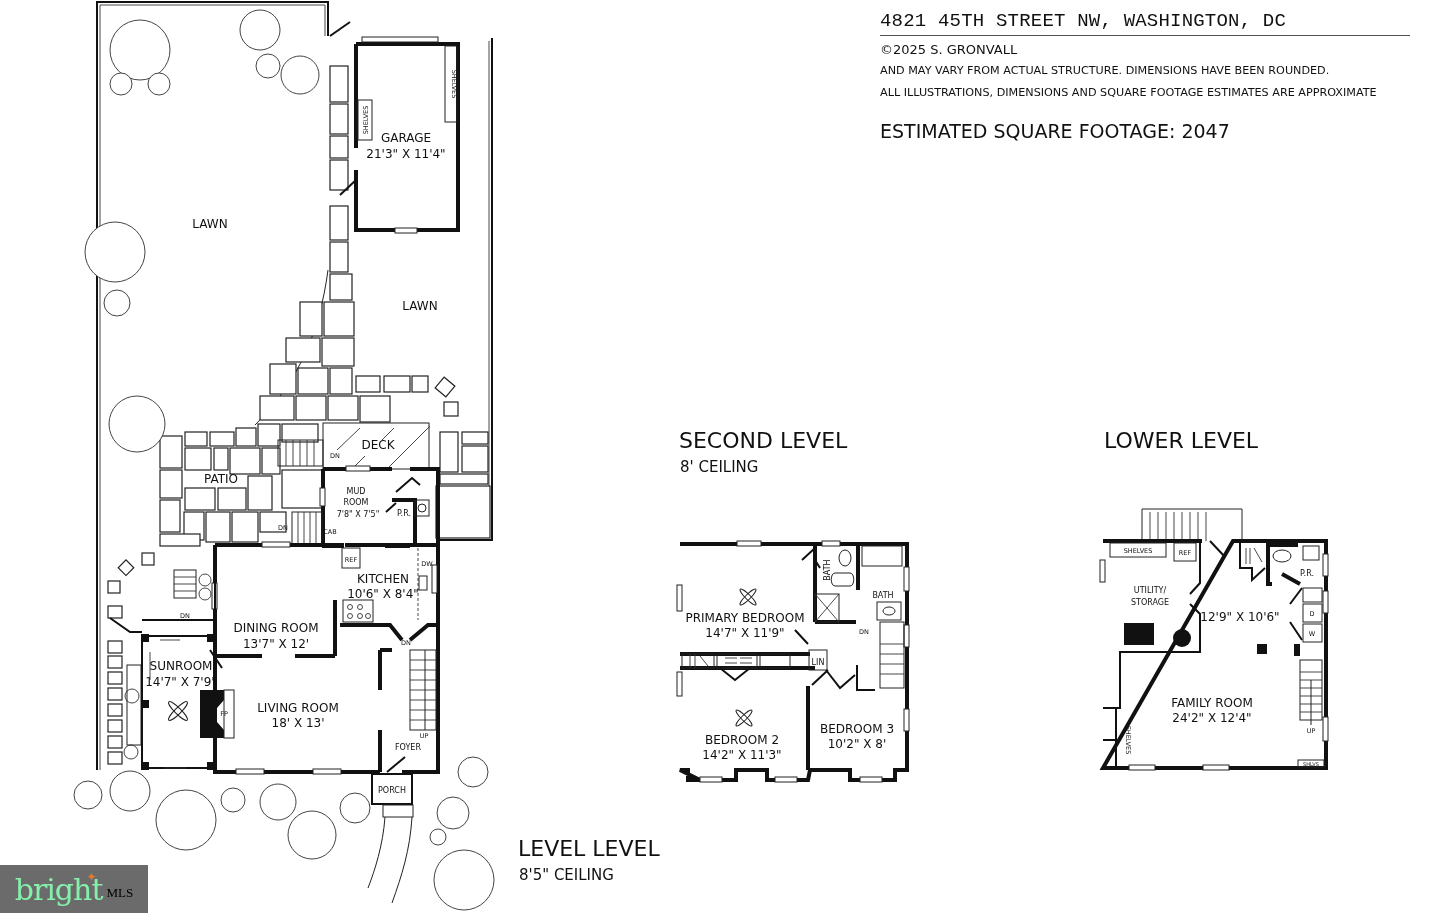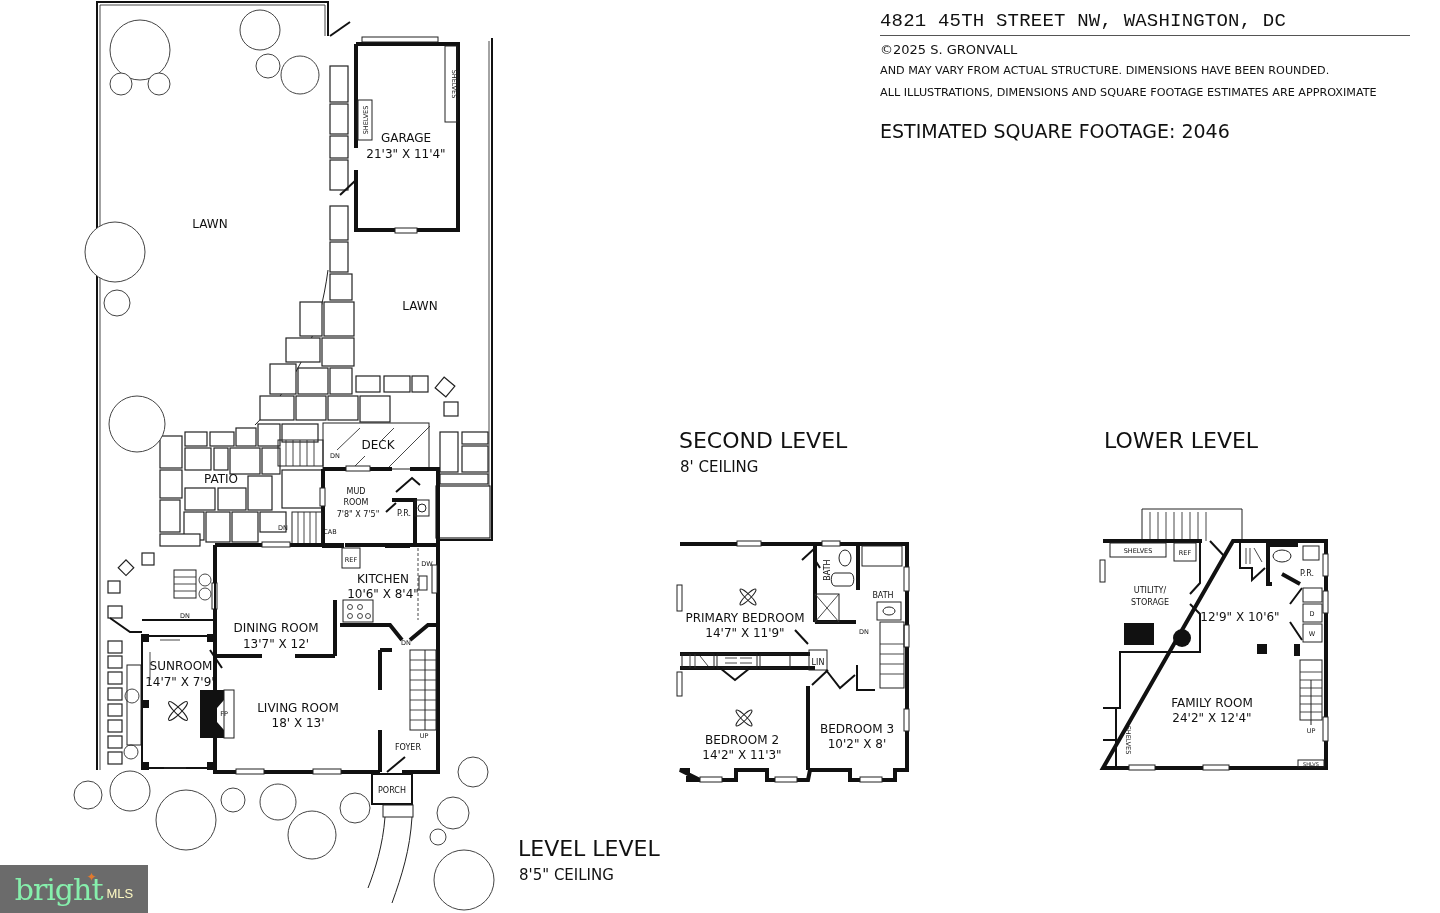--- a/index.html
+++ b/index.html
@@ -21,31 +21,31 @@
   .header { position:absolute; left:880px; top:10px; width:530px; }
   .hd-title { font-size:19px; letter-spacing:0.2px; border-bottom:1.5px solid #555; padding-bottom:3px; margin-bottom:4px; white-space:nowrap;font-family:Liberation Mono, monospace; }
   .hd-line { font-size:13px; line-height:20px; white-space:nowrap; }
   .hd-note { font-size:11.2px; line-height:22px; white-space:nowrap; }
   .hd-sqft { font-size:19px; margin-top:16px; white-space:nowrap; }
   .level-title { position:absolute; font-size:22px; white-space:nowrap; }
   .level-sub { position:absolute; font-size:15px; white-space:nowrap; }
   .badge { position:absolute; left:0; top:865px; width:148px; height:48px; background:#6b6b6b; display:flex; align-items:center; justify-content:center; gap:4px; }
   .badge-main { font-family:"DejaVu Serif", serif; font-size:30px; color:#86efac; letter-spacing:-1px; }
   .badge-dot { color:#e07a2e; font-size:12px; position:relative; top:-12px; left:-20px; }
-  .badge-sub { font-family:Liberation Sans, sans-serif; font-size:13px; color:#fef9c3; margin-left:-14px; margin-top:8px; }
+  .badge-sub { font-family:Liberation Serif, serif; font-size:13px; color:#000000; margin-left:-14px; margin-top:8px; }
 </style>
 </head>
 <body>
 
 <div class="header">
   <div class="hd-title">4821 45TH STREET NW, WASHINGTON, DC</div>
   <div class="hd-line">©2025 S. GRONVALL</div>
   <div class="hd-note">AND MAY VARY FROM ACTUAL STRUCTURE. DIMENSIONS HAVE BEEN ROUNDED.</div>
   <div class="hd-note">ALL ILLUSTRATIONS, DIMENSIONS AND SQUARE FOOTAGE ESTIMATES ARE APPROXIMATE</div>
-  <div class="hd-sqft">ESTIMATED SQUARE FOOTAGE: 2046</div>
+  <div class="hd-sqft">ESTIMATED SQUARE FOOTAGE: 2047</div>
 </div>
 
 <div class="level-title" style="left:679px;top:428px;text-align:right;">SECOND LEVEL</div>
 <div class="level-sub" style="left:680px;top:458px;">8' CEILING</div>
 <div class="level-title" style="left:1104px;top:428px;">LOWER LEVEL</div>
 <div class="level-title" style="left:518px;top:836px;">LEVEL LEVEL</div>
 <div class="level-sub" style="left:519px;top:866px;">8'5" CEILING</div>
 
 <svg width="1440" height="913" viewBox="0 0 1440 913">
 

